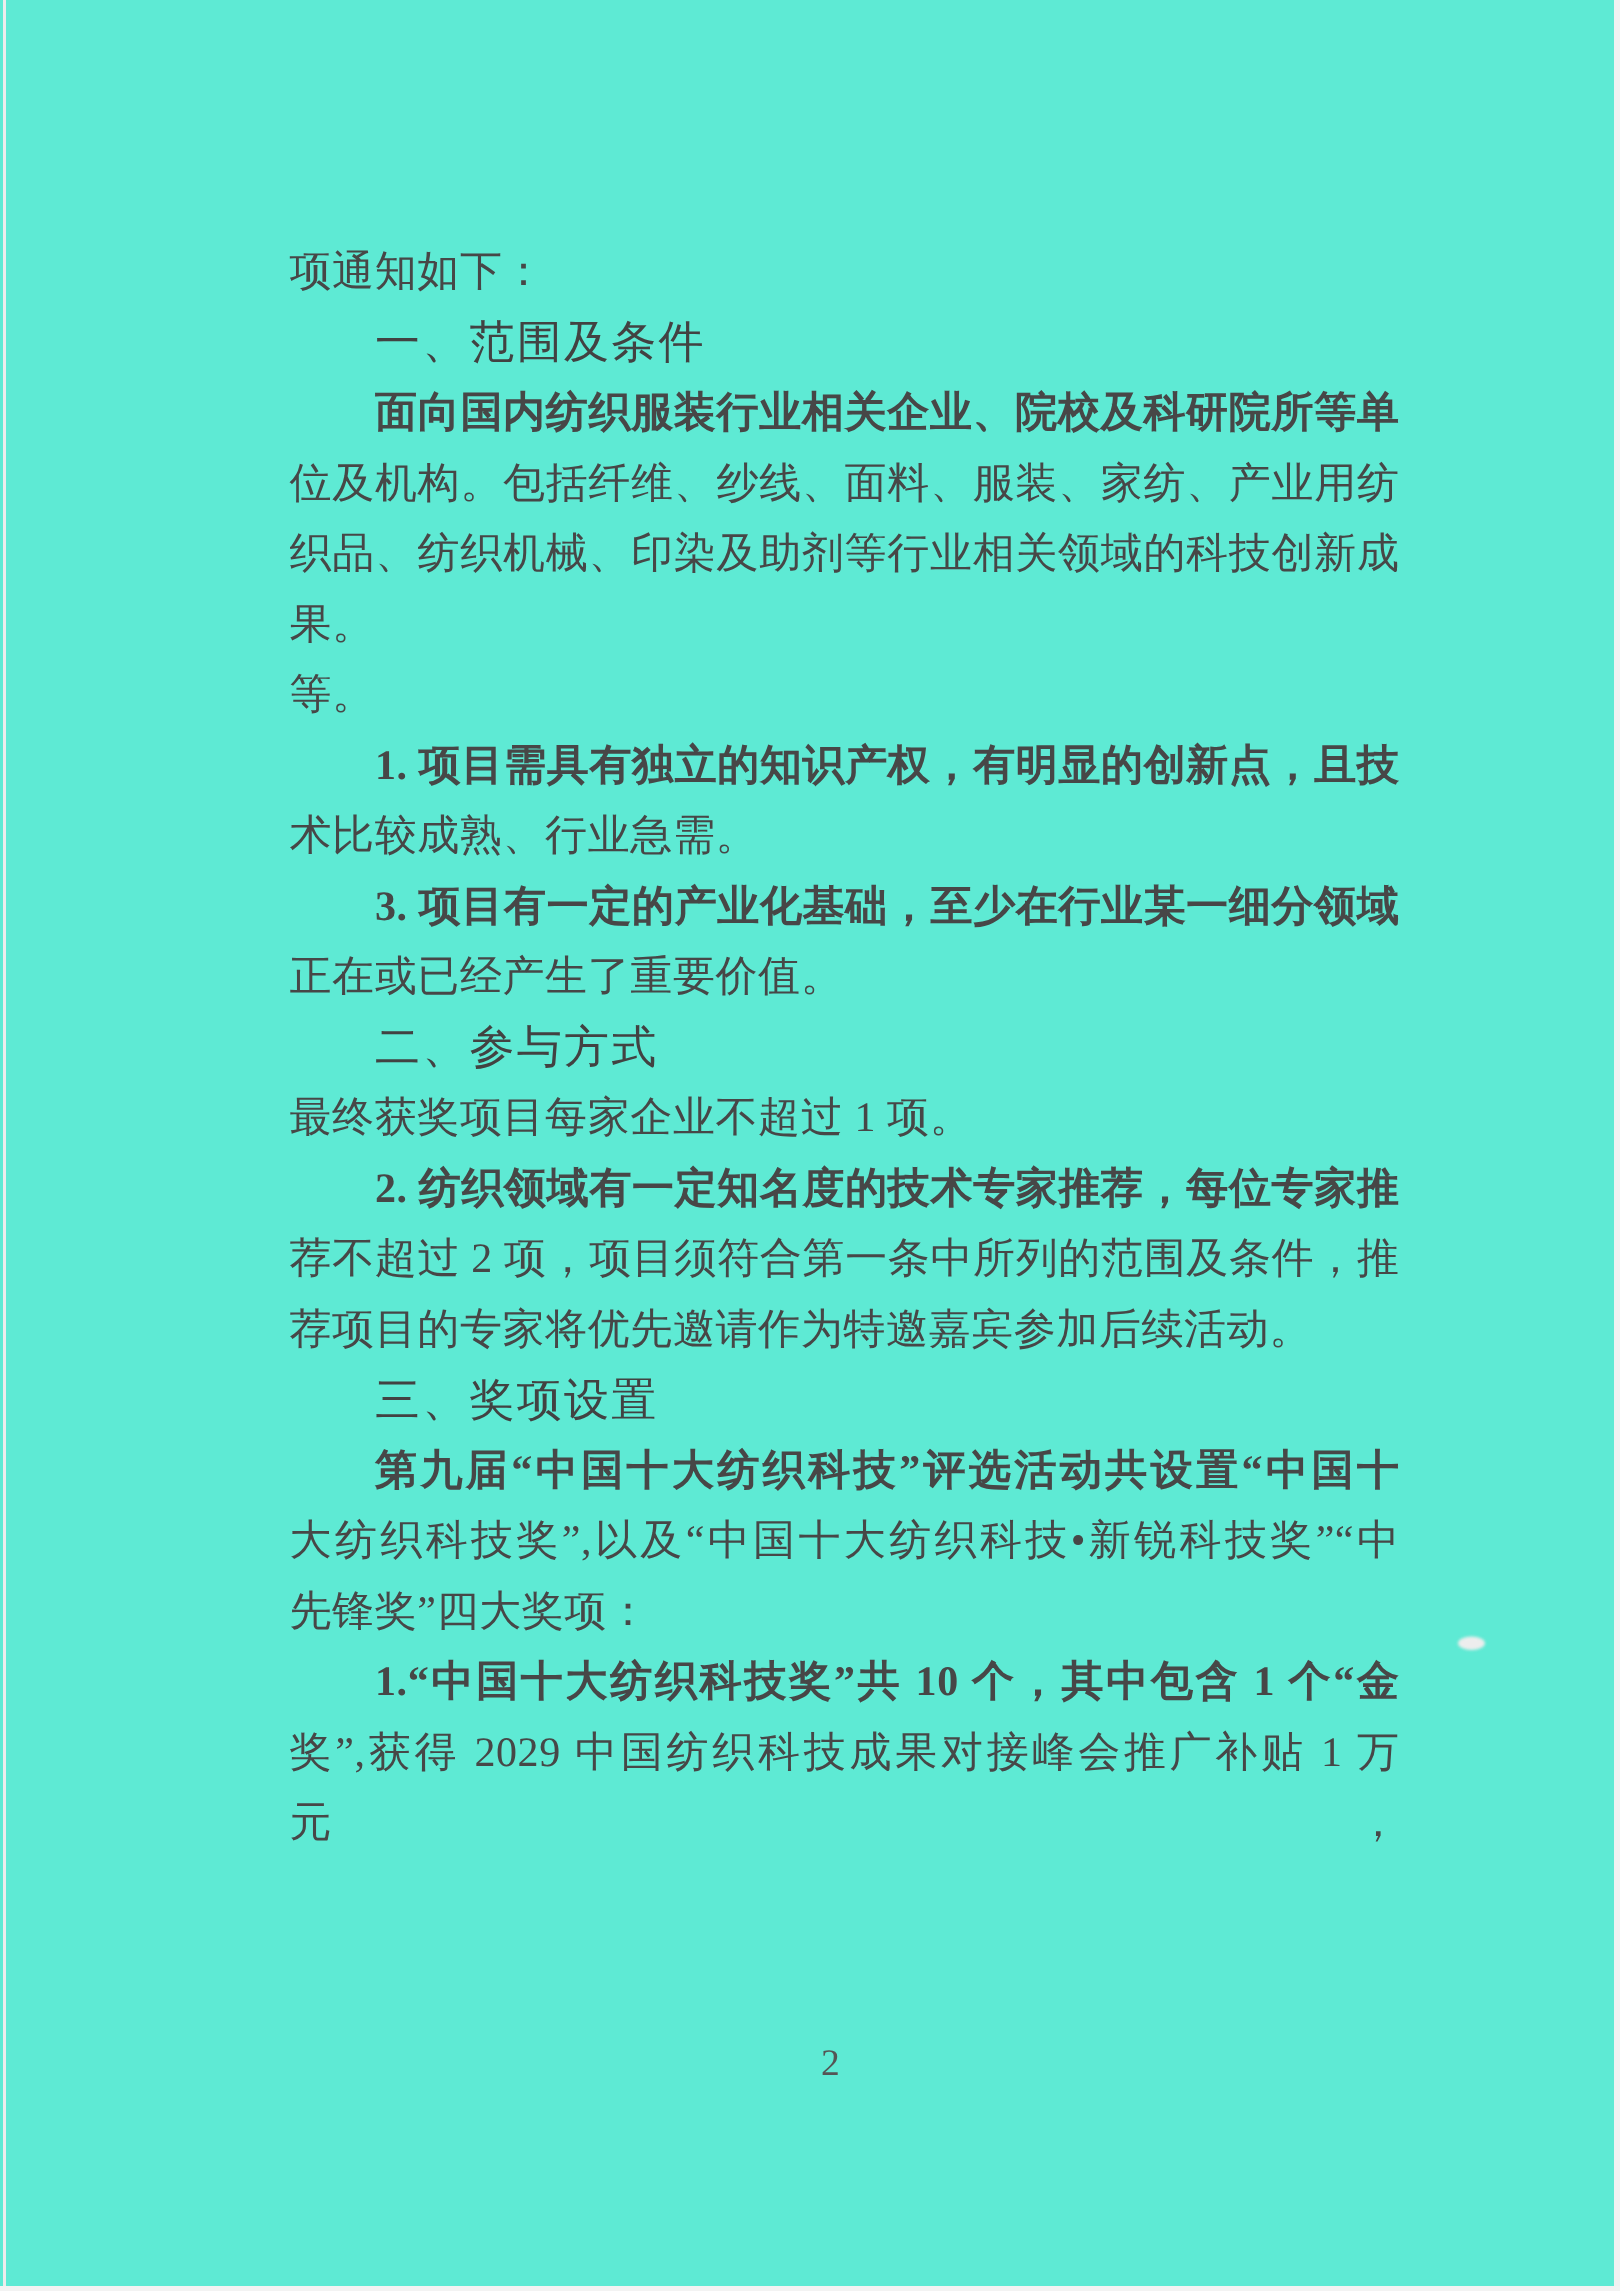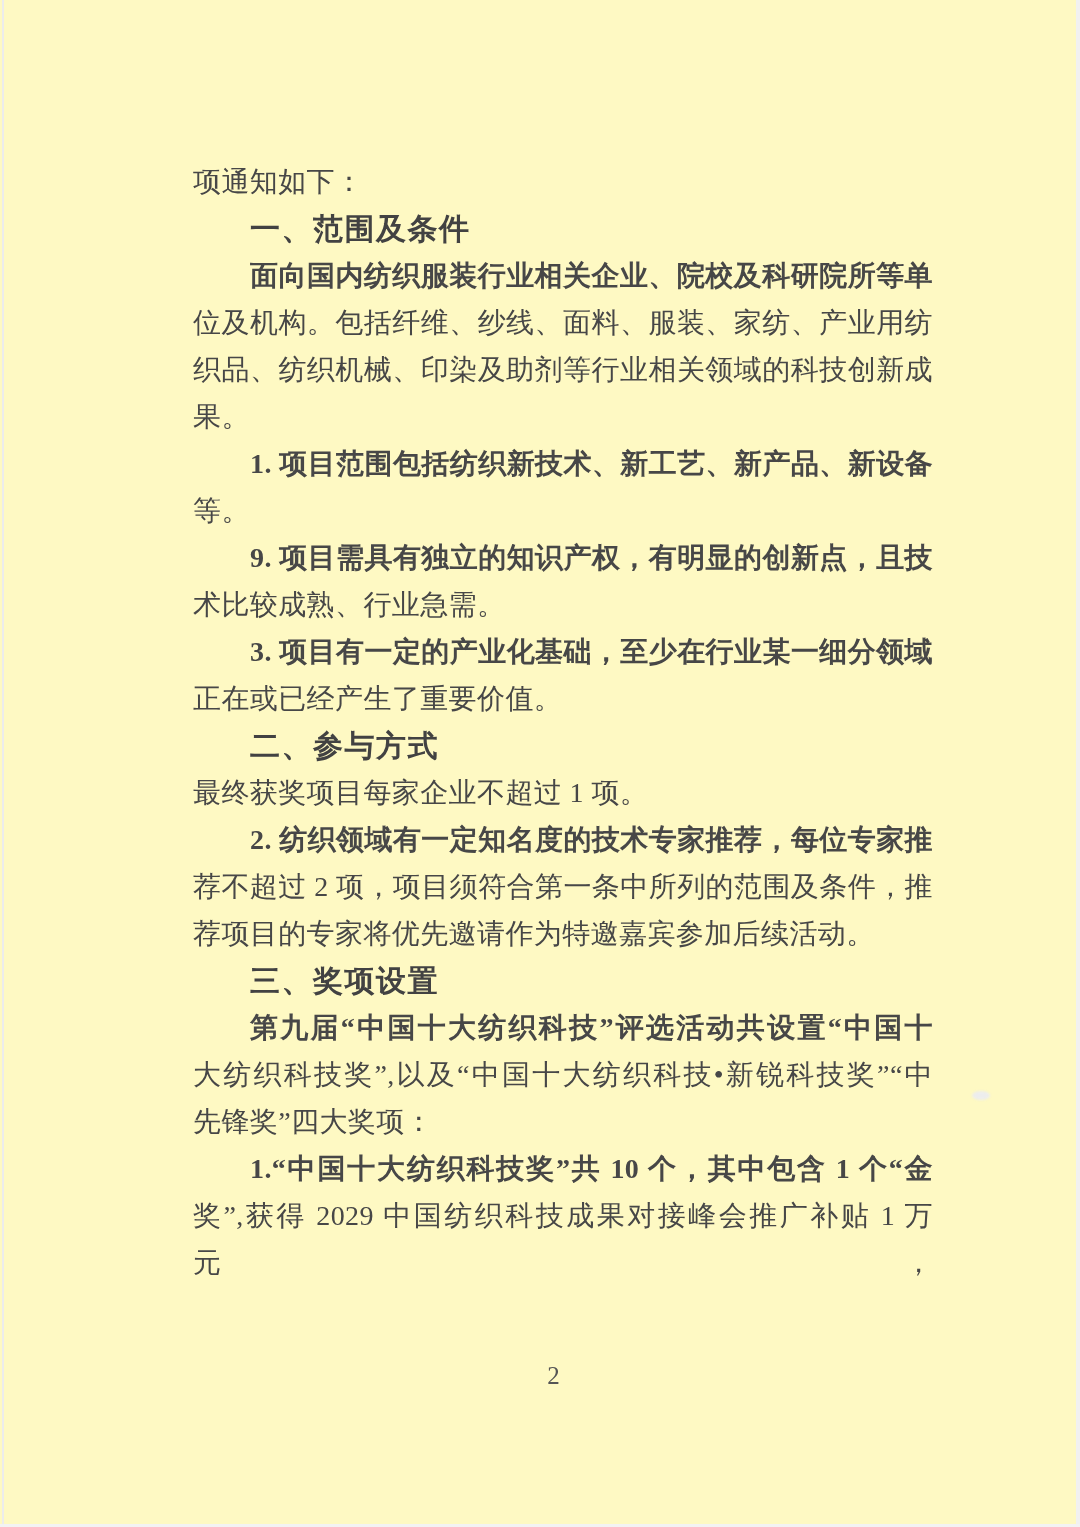--- a/index.html
+++ b/index.html
@@ -12,21 +12,21 @@
     position: relative;
     overflow: hidden;
     background: #ffffff;
     font-family: "Liberation Serif", "DejaVu Serif", serif;
   }
   .page {
     position: absolute;
     left: 0; top: 0;
     width: 1080px;
     height: 1527px;
-    background: #fef9c3;
+    background: #5eead4;
   }
   
   .scan-edge-left {
     position: absolute;
     left: 2px; top: 0;
     width: 2px; height: 1527px;
     background: #ececec;
   }
   .scan-edge-right {
     position: absolute;
@@ -65,21 +65,21 @@
   .line.indent {
     padding-left: 57px;
     font-weight: bold;
   }
   .line.fill {
     text-align: justify;
     text-align-last: justify;
   }
   .line.heading {
     font-family: "Liberation Sans", "DejaVu Sans", sans-serif;
-    font-weight: bold;
+    font-weight: normal;
     font-size: 30px;
     color: #424242;
     letter-spacing: 1.5px;
   }
   .page-number {
     position: absolute;
     top: 1362px;
     left: 0;
     width: 1107px;
     text-align: center;
@@ -96,23 +96,22 @@
   <div class="scan-edge-bottom"></div>
   <div class="smudge"></div>
 
   <div class="text-block">
       <div class="line body">项通知如下：</div>
       <div class="line heading indent">一、范围及条件</div>
       <div class="line body indent fill">面向国内纺织服装行业相关企业、院校及科研院所等单</div>
       <div class="line body fill">位及机构。包括纤维、纱线、面料、服装、家纺、产业用纺</div>
       <div class="line body fill">织品、纺织机械、印染及助剂等行业相关领域的科技创新成</div>
       <div class="line body">果。</div>
-      <div class="line body indent fill">1. 项目范围包括纺织新技术、新工艺、新产品、新设备</div>
       <div class="line body">等。</div>
-      <div class="line body indent fill">9. 项目需具有独立的知识产权，有明显的创新点，且技</div>
+      <div class="line body indent fill">1. 项目需具有独立的知识产权，有明显的创新点，且技</div>
       <div class="line body">术比较成熟、行业急需。</div>
       <div class="line body indent fill">3. 项目有一定的产业化基础，至少在行业某一细分领域</div>
       <div class="line body">正在或已经产生了重要价值。</div>
       <div class="line heading indent">二、参与方式</div>
       <div class="line body">最终获奖项目每家企业不超过 1 项。</div>
       <div class="line body indent fill">2. 纺织领域有一定知名度的技术专家推荐，每位专家推</div>
       <div class="line body fill">荐不超过 2 项，项目须符合第一条中所列的范围及条件，推</div>
       <div class="line body">荐项目的专家将优先邀请作为特邀嘉宾参加后续活动。</div>
       <div class="line heading indent">三、奖项设置</div>
       <div class="line body indent fill">第九届“中国十大纺织科技”评选活动共设置“中国十</div>

